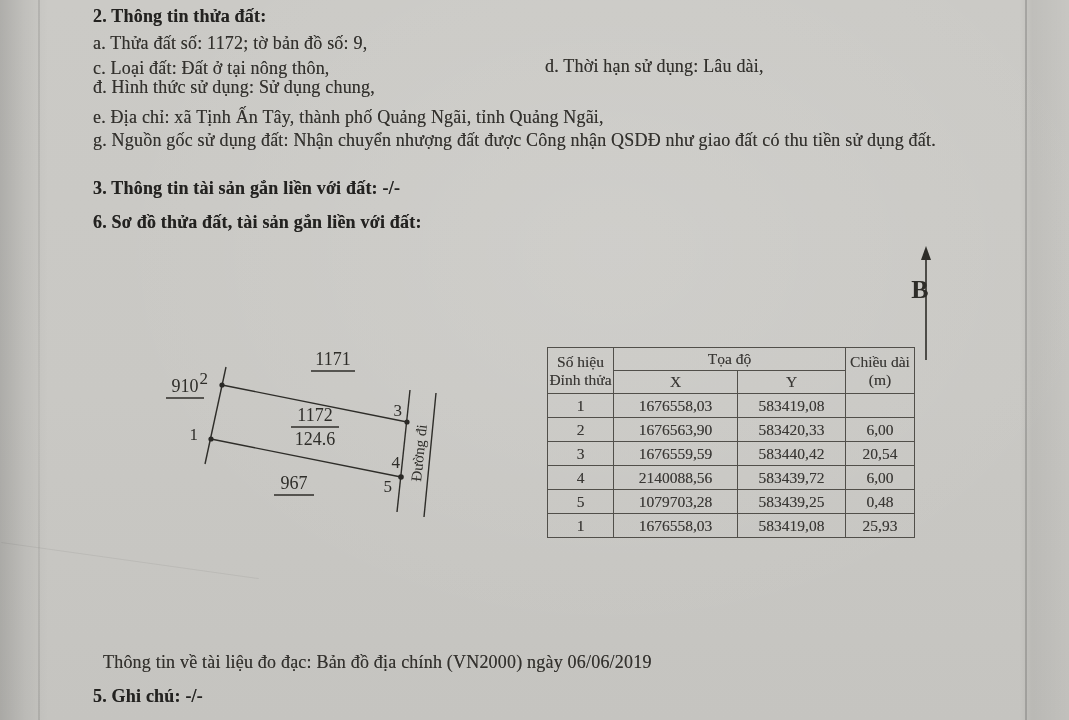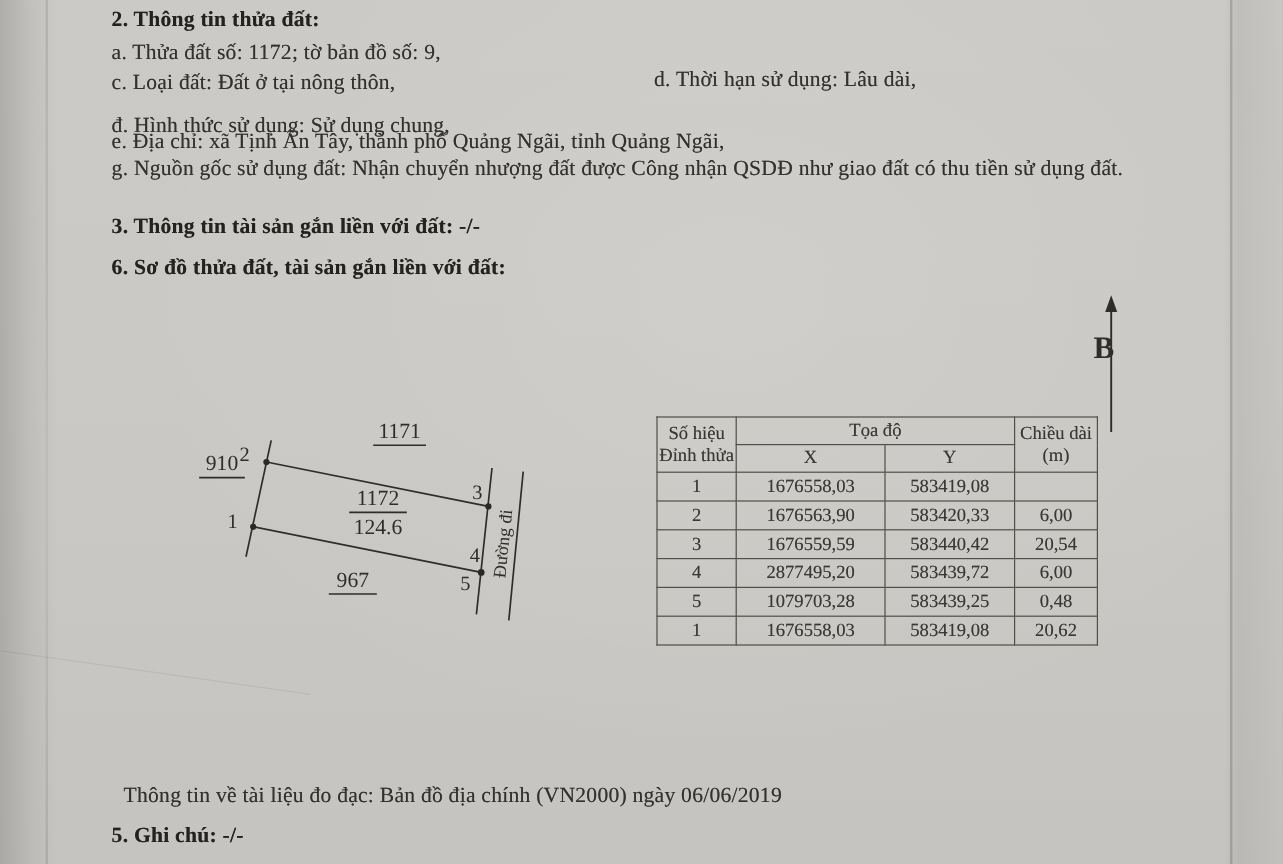--- a/index.html
+++ b/index.html
@@ -51,21 +51,21 @@
 <div class="paper">
 
   <div class="crease crease-left"></div>
   <div class="crease crease-right"></div>
   <div class="crease-diag"></div>
 
   <div class="line bold" style="left:93px;top:6px;">2. Thông tin thửa đất:</div>
   <div class="line" style="left:93px;top:33px;">a. Thửa đất số: 1172; tờ bản đồ số: 9,</div>
   <div class="line" style="left:93px;top:58px;">c. Loại đất: Đất ở tại nông thôn,</div>
   <div class="line" style="left:545px;top:56px;">d. Thời hạn sử dụng: Lâu dài,</div>
-  <div class="line" style="left:93px;top:94px;">đ. Hình thức sử dụng: Sử dụng chung,</div>
+  <div class="line" style="left:93px;top:77px;">đ. Hình thức sử dụng: Sử dụng chung,</div>
   <div class="line" style="left:93px;top:107px;">e. Địa chỉ: xã Tịnh Ấn Tây, thành phố Quảng Ngãi, tỉnh Quảng Ngãi,</div>
   <div class="line wrapblock" style="left:93px;top:129px;">g. Nguồn gốc sử dụng đất: Nhận chuyển nhượng đất được Công nhận QSDĐ như giao đất có thu tiền sử dụng đất.</div>
 
   <div class="line bold" style="left:93px;top:178px;">3. Thông tin tài sản gắn liền với đất: -/-</div>
   <div class="line bold" style="left:93px;top:212px;">6. Sơ đồ thửa đất, tài sản gắn liền với đất:</div>
 
   <svg class="svgnorth" style="left:900px;top:245px;" width="52" height="120" viewBox="0 0 52 120">
     <line x1="26" y1="12" x2="26" y2="115" stroke="#2e2d29" stroke-width="1.6"></line>
     <polygon points="26,1 21,15 31,15" fill="#2e2d29"></polygon>
     <text x="20" y="53" font-size="26" font-weight="bold" text-anchor="middle">B</text>
@@ -146,35 +146,35 @@
       <td>6,00</td>
     </tr>
     <tr>
       <td>3</td>
       <td>1676559,59</td>
       <td>583440,42</td>
       <td>20,54</td>
     </tr>
     <tr>
       <td>4</td>
-      <td>2877495,20</td>
+      <td>2140088,56</td>
       <td>583439,72</td>
       <td>6,00</td>
     </tr>
     <tr>
       <td>5</td>
       <td>1079703,28</td>
       <td>583439,25</td>
       <td>0,48</td>
     </tr>
     <tr>
       <td>1</td>
       <td>1676558,03</td>
       <td>583419,08</td>
-      <td>20,62</td>
+      <td>25,93</td>
     </tr>
   </tbody>
     </table>
 
   <div class="line" style="left:103px;top:652px;">Thông tin về tài liệu đo đạc: Bản đồ địa chính (VN2000) ngày 06/06/2019</div>
   <div class="line bold" style="left:93px;top:686px;">5. Ghi chú: -/-</div>
 
 </div>
 
 </body></html>

